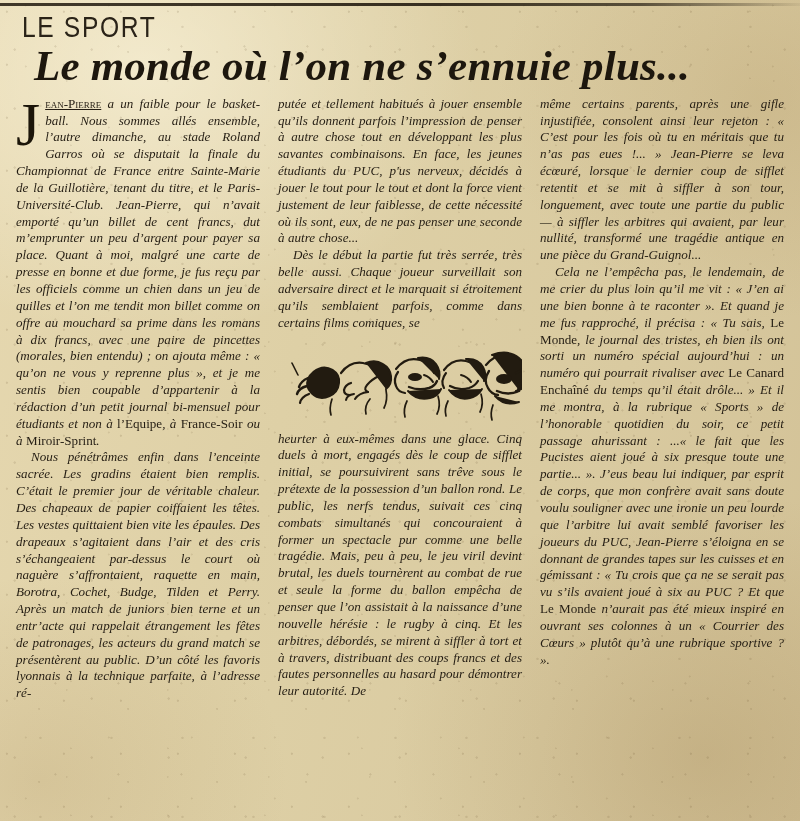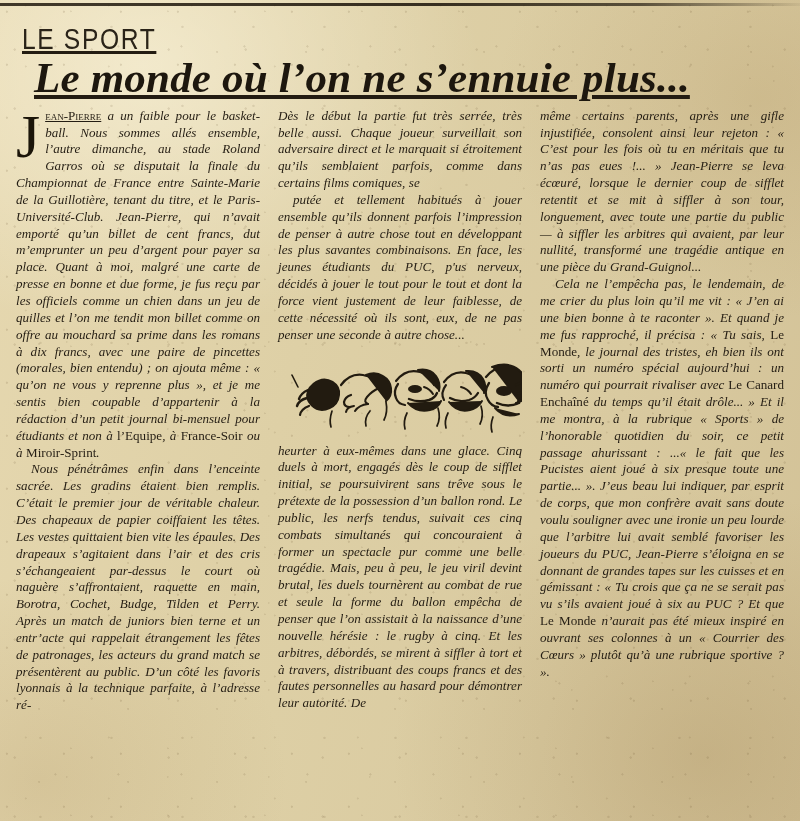--- a/index.html
+++ b/index.html
@@ -57,22 +57,21 @@
       rgba(40,32,20,.88) 0%,
       rgba(40,32,20,.92) 55%,
       rgba(40,32,20,.72) 80%,
       rgba(40,32,20,.30) 93%,
       rgba(40,32,20,.05) 100%);
   }
 
   
   .masthead {
     position: relative;
-    padding-top: 24px;
-    text-decoration: underline;
+    padding-top: 12px;
   }
   .kicker {
     font-family: "Liberation Sans", "DejaVu Sans", sans-serif;
     font-weight: 400;
     font-size: 30px;
     letter-spacing: 2.0px;
     line-height: 1;
     color: #2a2318;
     margin: 0 0 2px 6px;
     transform: scaleX(.82);
@@ -167,22 +166,22 @@
   </div>
 
   <div class="columns">
 
     <div class="col">
       <p><span class="dropcap">J</span><span class="smallcaps">ean-Pierre</span><span> a un faible pour le basket-ball. Nous sommes allés ensemble, l’autre dimanche, au stade Roland Garros où se disputait la finale du Championnat de France entre Sainte-Marie de la Guillotière, tenant du titre, et le Paris-Université-Club. Jean-Pierre, qui n’avait emporté qu’un billet de cent francs, dut m’emprunter un peu d’argent pour payer sa place. Quant à moi, malgré une carte de presse en bonne et due forme, je fus reçu par les officiels comme un chien dans un jeu de quilles et l’on me tendit mon billet comme on offre au mouchard sa prime dans les romans à dix francs, avec une paire de pincettes (morales, bien entendu) ; on ajouta même : « qu’on ne vous y reprenne plus », et je me sentis bien coupable d’appartenir à la rédaction d’un petit journal bi-mensuel pour étudiants et non à </span><span class="rom">l’Equipe</span><span>, à </span><span class="rom">France-Soir</span><span> ou à </span><span class="rom">Miroir-Sprint</span><span>.</span></p>
       <p>Nous pénétrâmes enfin dans l’enceinte sacrée. Les gradins étaient bien remplis. C’était le premier jour de véritable chaleur. Des chapeaux de papier coiffaient les têtes. Les vestes quittaient bien vite les épaules. Des drapeaux s’agitaient dans l’air et des cris s’échangeaient par-dessus le court où naguère s’affrontaient, raquette en main, Borotra, Cochet, Budge, Tilden et Perry. Après un match de juniors bien terne et un entr’acte qui rappelait étrangement les fêtes de patronages, les acteurs du grand match se présentèrent au public. D’un côté les favoris lyonnais à la technique parfaite, à l’adresse ré-</p>
     </div>
 
     <div class="col">
+      <p>putée et tellement habitués à jouer ensemble qu’ils donnent parfois l’impression de penser à autre chose tout en développant les plus savantes combinaisons. En face, les jeunes étudiants du PUC, p'us nerveux, décidés à jouer le tout pour le tout et dont la force vient justement de leur faiblesse, de cette nécessité où ils sont, eux, de ne pas penser une seconde à autre chose...</p>
       <p>Dès le début la partie fut très serrée, très belle aussi. Chaque joueur surveillait son adversaire direct et le marquait si étroitement qu’ils semblaient parfois, comme dans certains films comiques, se</p>
-      <p>putée et tellement habitués à jouer ensemble qu’ils donnent parfois l’impression de penser à autre chose tout en développant les plus savantes combinaisons. En face, les jeunes étudiants du PUC, p'us nerveux, décidés à jouer le tout pour le tout et dont la force vient justement de leur faiblesse, de cette nécessité où ils sont, eux, de ne pas penser une seconde à autre chose...</p>
 
       <div class="illus">
         <svg viewBox="0 0 244 86" xmlns="http://www.w3.org/2000/svg" aria-hidden="true">
           <g fill="none" stroke="#221b10" stroke-linecap="round" stroke-linejoin="round">
 
             <path d="M14 24 L20 36" stroke-width="1.6"></path>
 
             <path d="M35 32 q10-8 20-2 q8 5 7 14 q-1 10-10 14 q-11 5-19-3 q-7-7-4-15 q2-5 6-8 z" fill="#221b10" stroke="none"></path>
             <path d="M30 39 q-7 3-9 9" stroke-width="2.4"></path>
             <path d="M29 47 q-8 2-10 8" stroke-width="2.4"></path>

